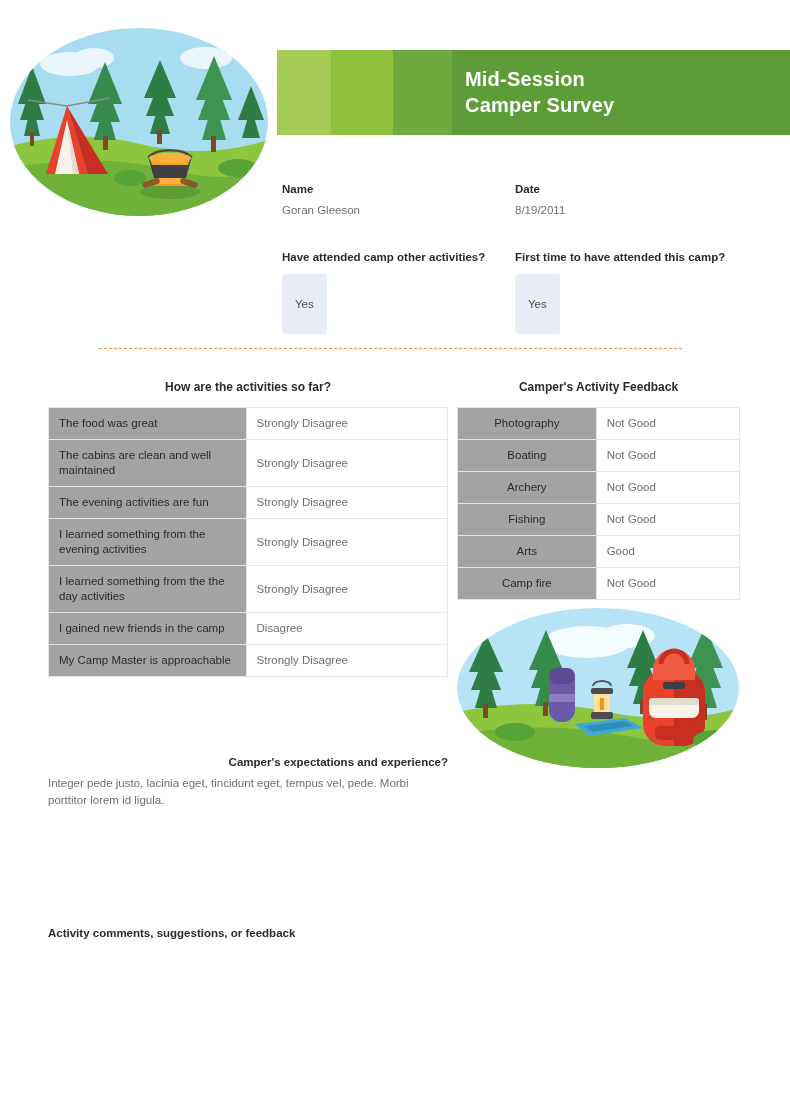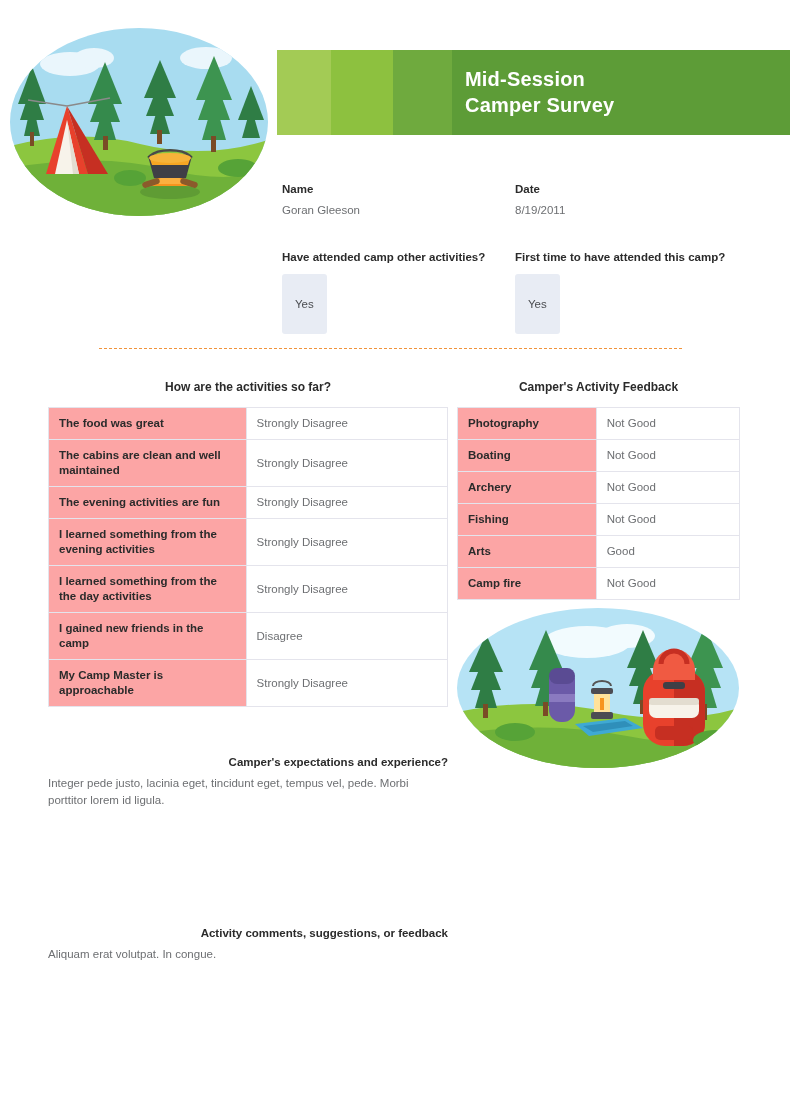--- a/index.html
+++ b/index.html
@@ -103,35 +103,35 @@
     border-collapse: collapse;
     font-size: 11.5px;
   }
   table.grid td {
     border: 1px solid #e4e4ec;
     vertical-align: middle;
     padding: 8px 10px;
     line-height: 15px;
   }
   table.grid td.q {
-    font-weight: bold;
+    font-weight: normal;
     color: #2b2b2b;
-    background: #fca5a5;
+    background: #a3a3a3;
   }
   table.grid td.a {
     color: #6d6f72;
     background: #ffffff;
   }
 
   #table-activities { left: 48px; top: 407px; width: 400px; }
   #table-activities td.q { width: 198px; }
   #table-activities td.a { width: 202px; }
 
   #table-feedback { left: 457px; top: 407px; width: 283px; }
-  #table-feedback td.q { width: 139px; }
+  #table-feedback td.q { width: 139px; text-align: center; }
   #table-feedback td.a { width: 144px; }
 
   
   .illus-pack {
     position: absolute;
     left: 457px; top: 608px;
     width: 283px; height: 160px;
   }
 
   
@@ -397,14 +397,13 @@
   </g>
 </svg>
 
 <div class="block" id="block-expectations">
   <div class="block-label">Camper's expectations and experience?</div>
   <div class="block-text">Integer pede justo, lacinia eget, tincidunt eget, tempus vel, pede. Morbi porttitor lorem id ligula.</div>
 </div>
 
 <div class="block" id="block-comments">
   <div class="block-label">Activity comments, suggestions, or feedback</div>
-  <div class="block-text">Aliquam erat volutpat. In congue.</div>
 </div>
 
 </body></html>

